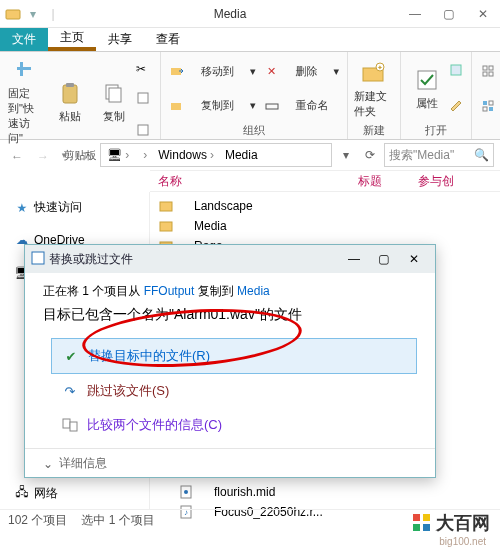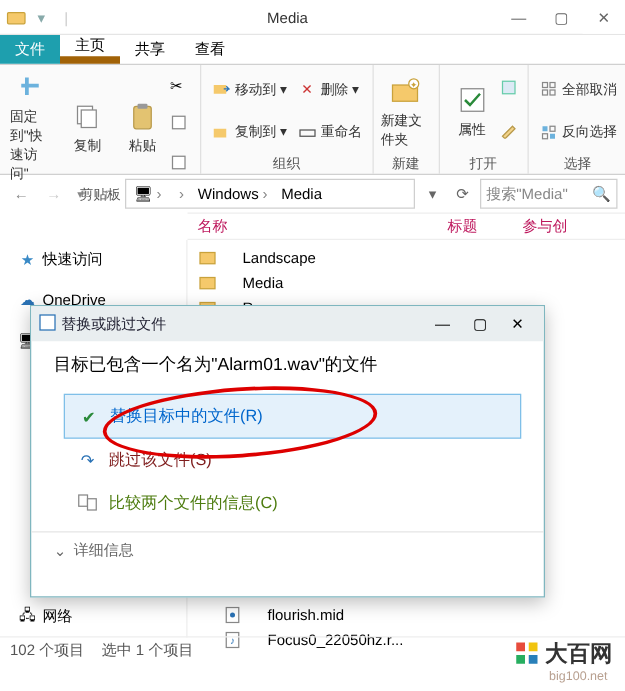--- a/index.html
+++ b/index.html
@@ -11,31 +11,31 @@
   .titlebar .title { flex: 1; text-align: center; font-size: 12px; color: #333; }
   .titlebar .win-ctrl { display: flex; height: 100%; }
   .titlebar .win-btn { width: 34px; display: flex; align-items: center; justify-content: center; color: #666; }
   .titlebar .win-btn.close { background: #fff; }
   .qat-icon { width: 18px; height: 18px; display: inline-flex; align-items: center; justify-content: center; }
 
   
   .tabs { height: 24px; display: flex; align-items: stretch; border-bottom: 1px solid #d0d0d0; }
   .tab { padding: 0 12px; display: flex; align-items: center; font-size: 12px; }
   .tab.file { background: #1e9fae; color: #fff; }
-  .tab.active { border-bottom: 6px solid #a16207; }
+  .tab.active { border-bottom: 4px solid #a16207; }
 
   
   .ribbon { height: 88px; display: flex; border-bottom: 1px solid #d0d0d0; background: #fafafa; }
   .rgroup { display: flex; flex-direction: column; border-right: 1px solid #e0e0e0; padding: 2px 4px 0; }
   .rgroup .row { display: flex; flex: 1; }
   .rgroup .label { height: 16px; text-align: center; font-size: 11px; color: #555; }
   .rbtn-lg { width: 44px; display: flex; flex-direction: column; align-items: center; justify-content: center; gap: 2px; font-size: 11px; color: #333; padding: 2px; }
   .rbtn-lg .ico { width: 28px; height: 28px; display: flex; align-items: center; justify-content: center; }
   .rbtn-stack { display: flex; flex-direction: column; justify-content: space-around; }
-  .rbtn-sm { display: flex; align-items: center; gap: 3px; font-size: 11px; color: #333; padding: 1px 4px; white-space: nowrap; text-align: right; }
+  .rbtn-sm { display: flex; align-items: center; gap: 16px; font-size: 11px; color: #333; padding: 1px 4px; white-space: nowrap; text-align: right; }
   .rbtn-sm .ico { width: 16px; height: 16px; display: inline-flex; align-items: center; justify-content: center; }
 
   
   .addrbar { height: 30px; display: flex; align-items: center; padding: 3px 6px; gap: 4px; }
   .navbtn { width: 22px; height: 22px; border-radius: 2px; display: flex; align-items: center; justify-content: center; color: #888; }
   .crumbs { flex: 1; height: 24px; border: 1px solid #cfcfcf; display: flex; align-items: center; padding: 0 2px; gap: 0; }
   .crumb { display: flex; align-items: center; padding: 0 4px; }
   .crumb .sep { color: #888; padding: 0 3px; }
   .refresh, .dd { width: 20px; text-align: center; color: #666; }
   .search { width: 110px; height: 24px; border: 1px solid #cfcfcf; display: flex; align-items: center; padding: 0 4px; color: #888; justify-content: space-between; }
@@ -115,34 +115,34 @@
             <svg width="22" height="22">
               <rect x="2" y="8" width="14" height="3" fill="#6cb2dd"></rect>
               <rect x="5" y="3" width="3" height="14" fill="#6cb2dd"></rect>
             </svg>
           </span>
         <span style="padding:0 2px;">固定到"快速访问"</span>
       </div>
       <div class="rbtn-lg">
         <span class="ico">
             <svg width="22" height="22">
-              <rect x="3" y="3" width="12" height="14" fill="#fff" stroke="#888"></rect>
-              <rect x="6" y="6" width="12" height="14" fill="#fff" stroke="#888"></rect>
-            </svg>
-          </span>
-        <span>复制</span>
+              <rect x="4" y="3" width="14" height="18" rx="2" fill="#e3c371" stroke="#b89a4b"></rect>
+              <rect x="7" y="1" width="8" height="4" rx="1" fill="#999"></rect>
+            </svg>
+          </span>
+        <span>粘贴</span>
       </div>
       <div class="rbtn-lg">
         <span class="ico">
             <svg width="22" height="22">
-              <rect x="4" y="3" width="14" height="18" rx="2" fill="#e3c371" stroke="#b89a4b"></rect>
-              <rect x="7" y="1" width="8" height="4" rx="1" fill="#999"></rect>
-            </svg>
-          </span>
-        <span>粘贴</span>
+              <rect x="3" y="3" width="12" height="14" fill="#fff" stroke="#888"></rect>
+              <rect x="6" y="6" width="12" height="14" fill="#fff" stroke="#888"></rect>
+            </svg>
+          </span>
+        <span>复制</span>
       </div>
       <div class="rbtn-stack" style="width:20px;">
         <span class="ico">✂</span>
         <span class="ico"><svg width="14" height="14">
               <rect x="2" y="2" width="10" height="10" fill="#fff" stroke="#888"></rect>
             </svg></span>
         <span class="ico"><svg width="14" height="14">
               <rect x="2" y="2" width="10" height="10" fill="#fff" stroke="#888"></rect>
             </svg></span>
       </div>
@@ -374,40 +374,43 @@
   <div class="dlg-title">
     <span><svg width="14" height="14">
           <rect x="1" y="1" width="12" height="12" fill="#fff" stroke="#2a72b5"></rect>
         </svg></span>
     <span class="t">替换或跳过文件</span>
     <span class="btn">—</span>
     <span class="btn">▢</span>
     <span class="btn">✕</span>
   </div>
   <div class="dlg-body">
+    <div class="dlg-line1">
+      <span>正在将 1 个项目从 </span><span class="link">FFOutput</span><span> 复制到 </span><span class="link">Media</span>
+    </div>
     <div class="dlg-line2">
       <span>目标已包含一个名为"</span><span>Alarm01.wav</span><span>"的文件</span>
     </div>
     <div class="options">
       <div class="opt hl">
         <span class="oico" style="color:#2a8a3a;">✔</span>
         <span style="color:#0066cc;">替换目标中的文件(R)</span>
       </div>
       <div class="opt">
         <span class="oico" style="color:#2a72b5;">↷</span>
         <span style="color:#7f1d1d;">跳过该文件(S)</span>
       </div>
       <div class="opt">
         <span class="oico">
             <svg width="16" height="16">
               <rect x="1" y="2" width="7" height="9" fill="#fff" stroke="#888"></rect>
               <rect x="8" y="5" width="7" height="9" fill="#fff" stroke="#888"></rect>
             </svg>
           </span>
-        <span style="color:#4d7c0f;">比较两个文件的信息(C)</span>
+        <span style="color:#6d28d9;">比较两个文件的信息(C)</span>
       </div>
     </div>
   </div>
   <div class="dlg-more">
     <span>⌄</span>
     <span>详细信息</span>
   </div>
 </div>
 
 <div class="red-anno"></div>

